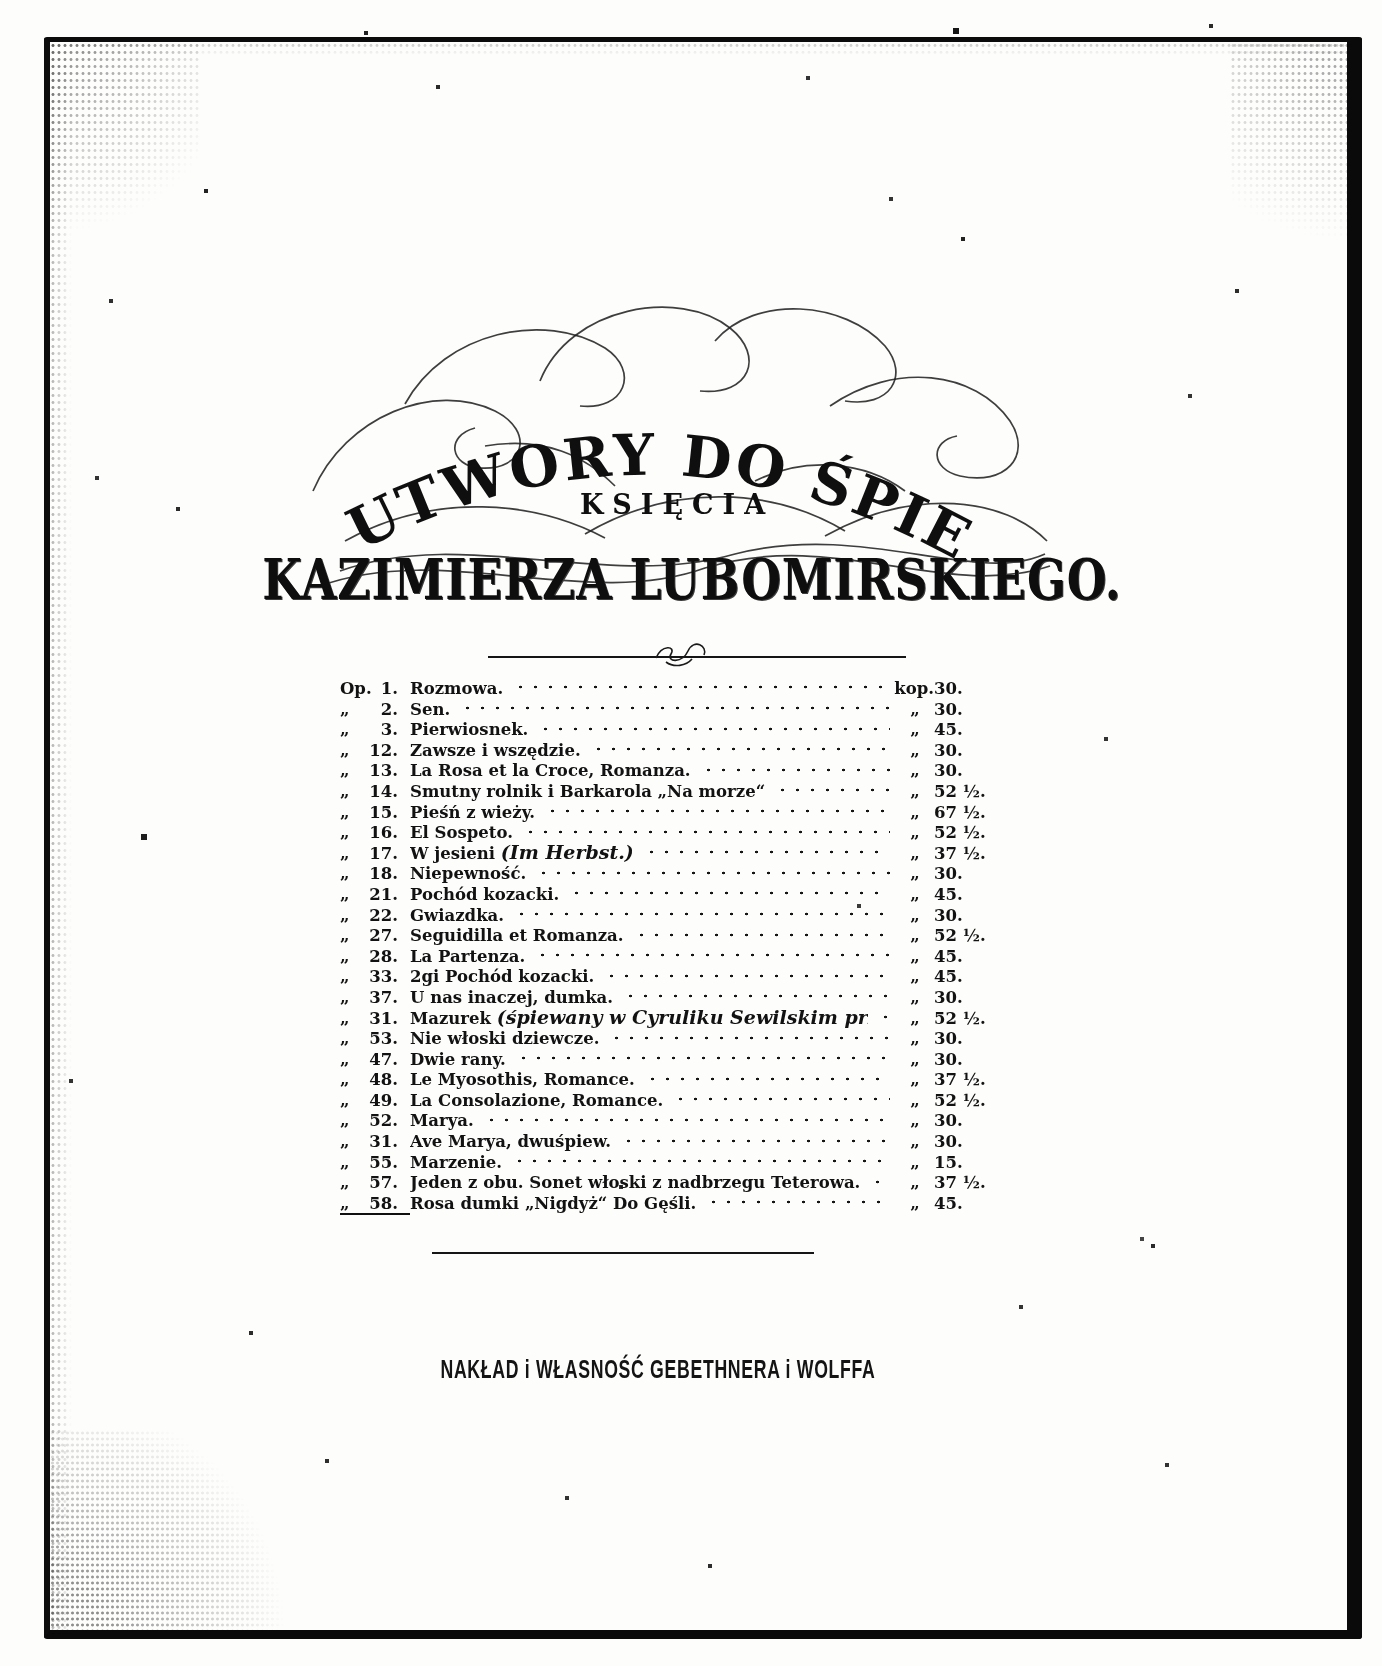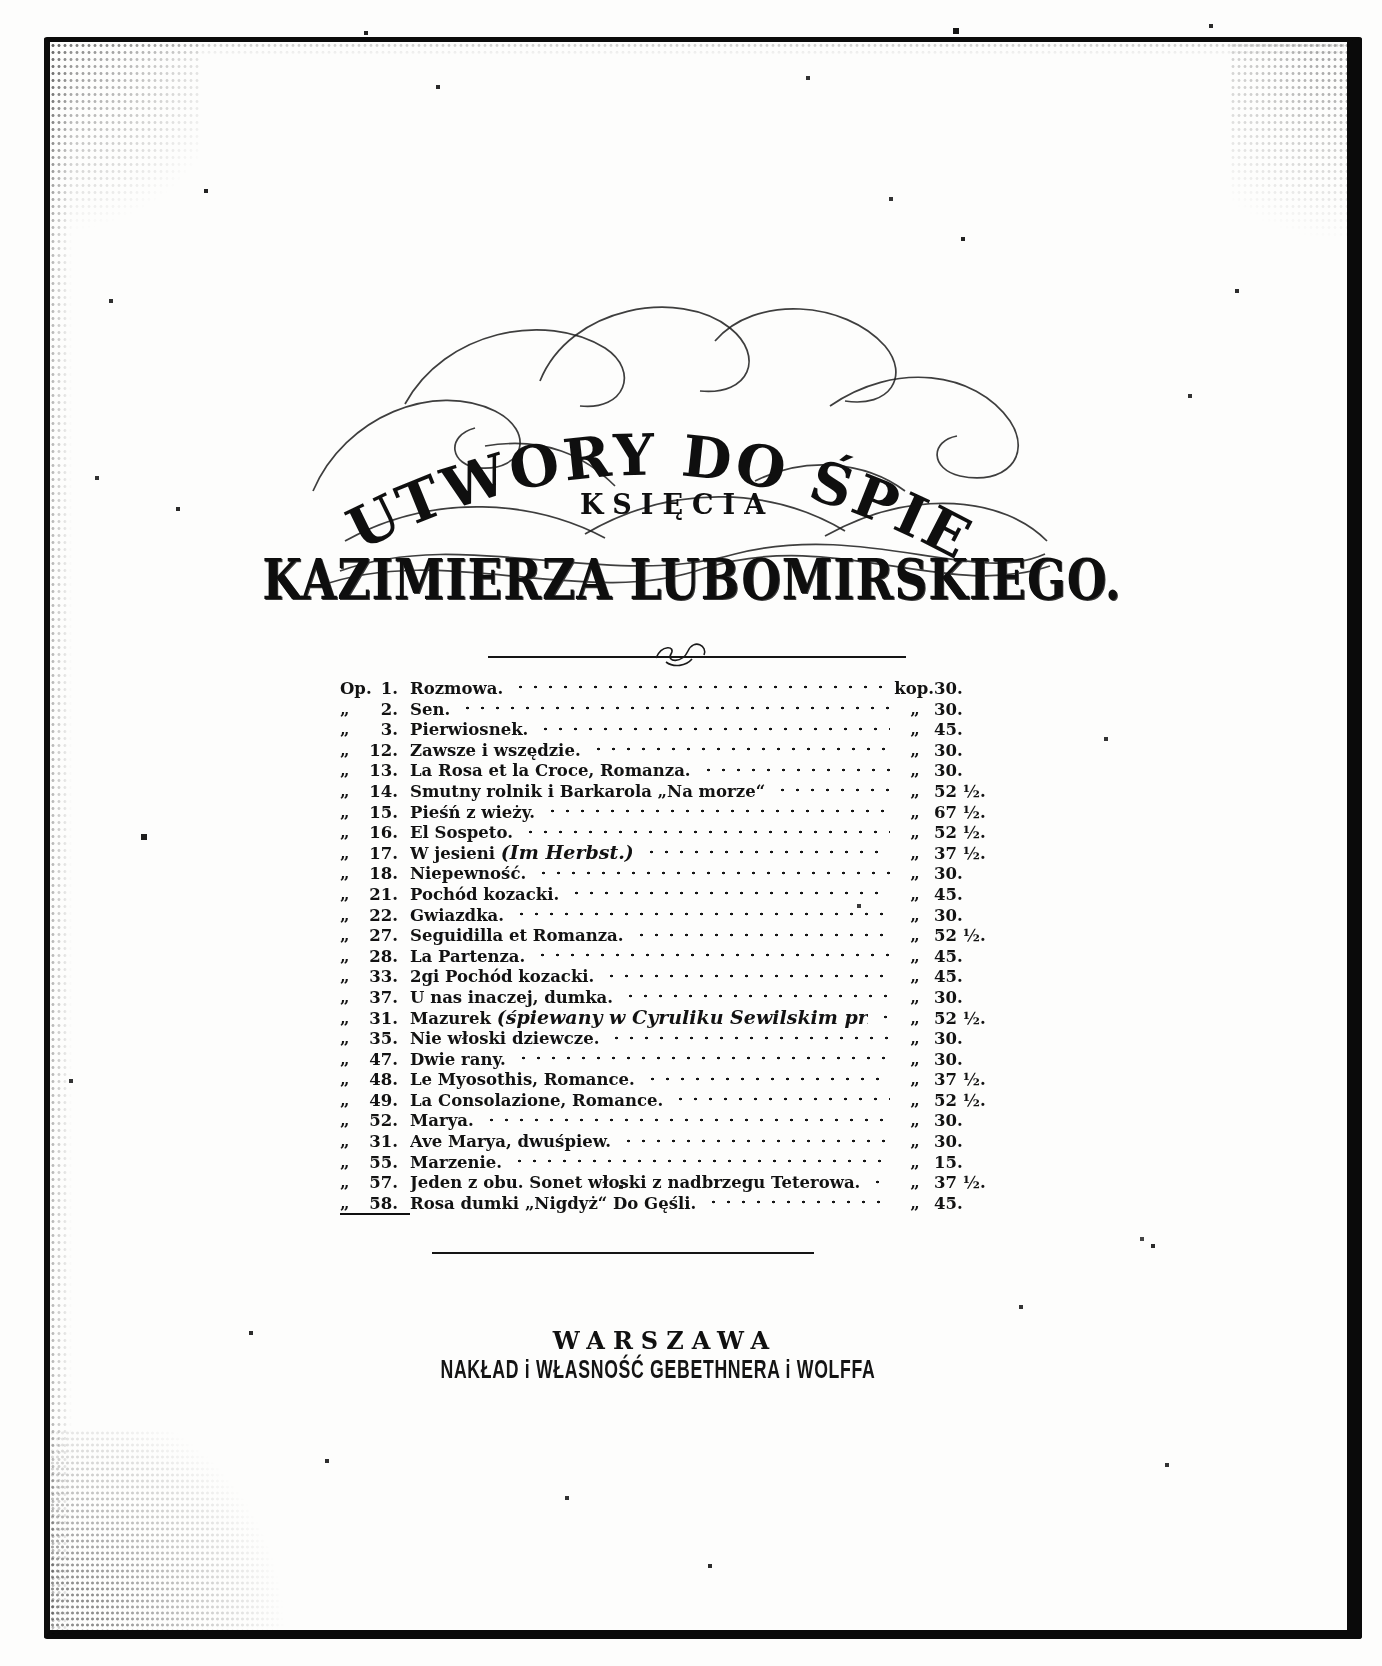--- a/index.html
+++ b/index.html
@@ -312,21 +312,21 @@
         </span>
       <span class="c-title"><span>Mazurek </span><i>(śpiewany w Cyruliku Sewilskim przez Pannę Hollosy)</i></span>
       <span class="c-dots"></span>
       <span class="c-punit">„</span>
       <span class="c-price">52 ½.</span>
     </div>
 
     <div class="row">
       <span class="numwrap">
           <span class="c-prefix">„</span>
-          <span class="c-num">35.</span>
+          <span class="c-num">53.</span>
         </span>
       <span class="c-title"><span>Nie włoski dziewcze.</span><i></i></span>
       <span class="c-dots"></span>
       <span class="c-punit">„</span>
       <span class="c-price">30.</span>
     </div>
 
     <div class="row">
       <span class="numwrap">
           <span class="c-prefix">„</span>
@@ -411,16 +411,15 @@
         </span>
       <span class="c-title"><span>Rosa dumki „Nigdyż“ Do Gęśli.</span><i></i></span>
       <span class="c-dots"></span>
       <span class="c-punit">„</span>
       <span class="c-price">45.</span>
     </div>
   </div>
 
   <div id="div2" class="hline"></div>
 
-  <div id="city">WARSZAWA</div>
   <div id="publisher">NAKŁAD i WŁASNOŚĆ GEBETHNERA i WOLFFA</div>
 
 </div>
 
 </body></html>

